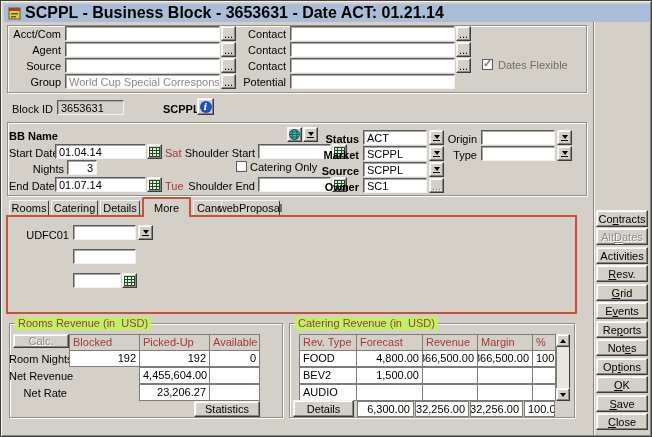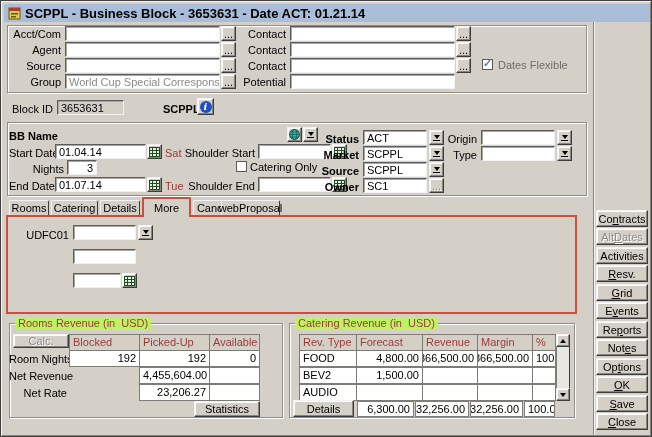--- a/index.html
+++ b/index.html
@@ -1,21 +1,21 @@
 <!DOCTYPE html>
 <html><head>
 <meta charset="utf-8">
 <style>
   * { margin:0; padding:0; box-sizing:border-box; font-family:"Liberation Sans",sans-serif; }
   html,body { background:#c0c0c0; }
   .window { position:relative; width:652px; height:437px; background:#d4d0c8; font-size:11px; color:#000;
             border:1px solid #404040; box-shadow: inset 1px 1px 0 #f5f4f1, inset -1px -1px 0 #87857e; overflow:hidden; }
   .titlebar { position:absolute; left:3px; top:3px; width:646px; height:18px; background:#a9bdd9;
               display:flex; align-items:center; gap:4px; padding-left:4px; }
-  .title-text { font-weight:bold; font-size:13px; white-space:nowrap; }
+  .title-text { font-weight:bold; font-size:16px; white-space:nowrap; }
   .lbl { position:absolute; text-align:right; line-height:14px; white-space:nowrap; }
   .lblL { text-align:left; }
   .b { font-weight:bold; }
   .maroon { color:#9c3a38; }
   .fld { position:absolute; background:#fff; border:1px solid; border-color:#5c5c5c #f2f2f2 #f2f2f2 #5c5c5c;
          box-shadow: inset 1px 1px 0 #a9a7a0; line-height:12px; padding:1px 3px 0; white-space:nowrap; overflow:hidden; }
   .fld.gray { background:#d4d0c8; }
   .fld.dim { color:#8a8a8a; }
   .num { text-align:right; }
   .clipL { direction:rtl; }

